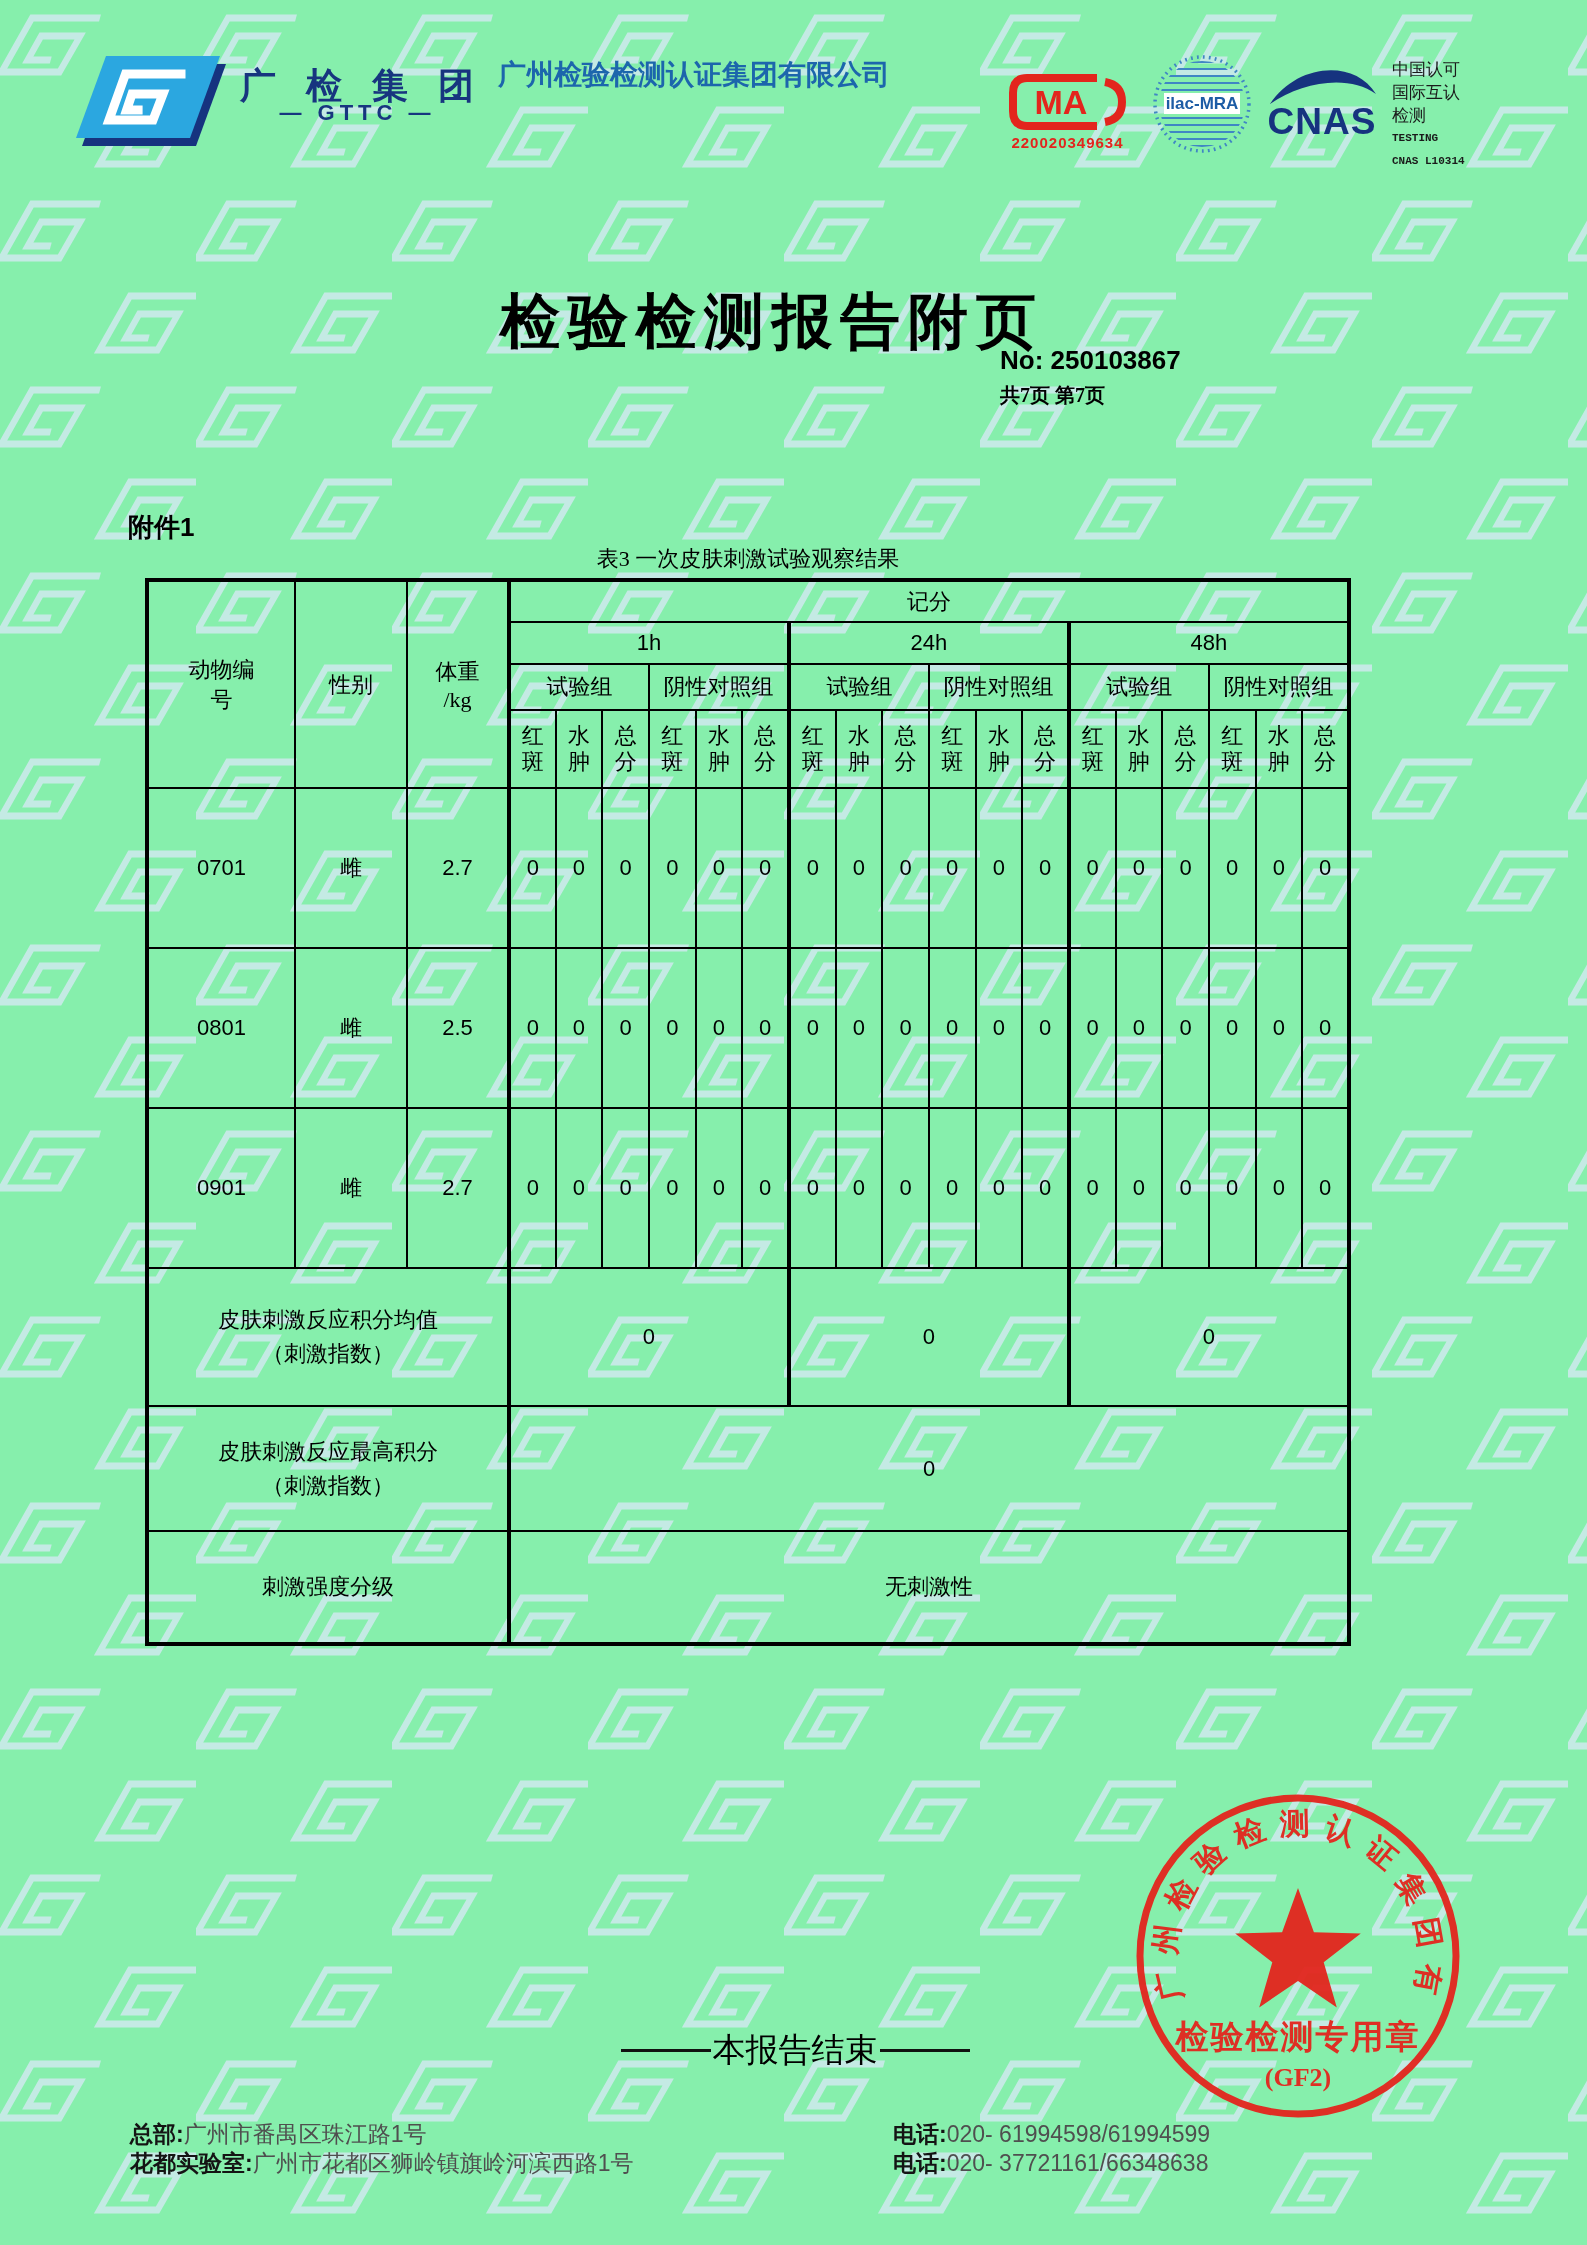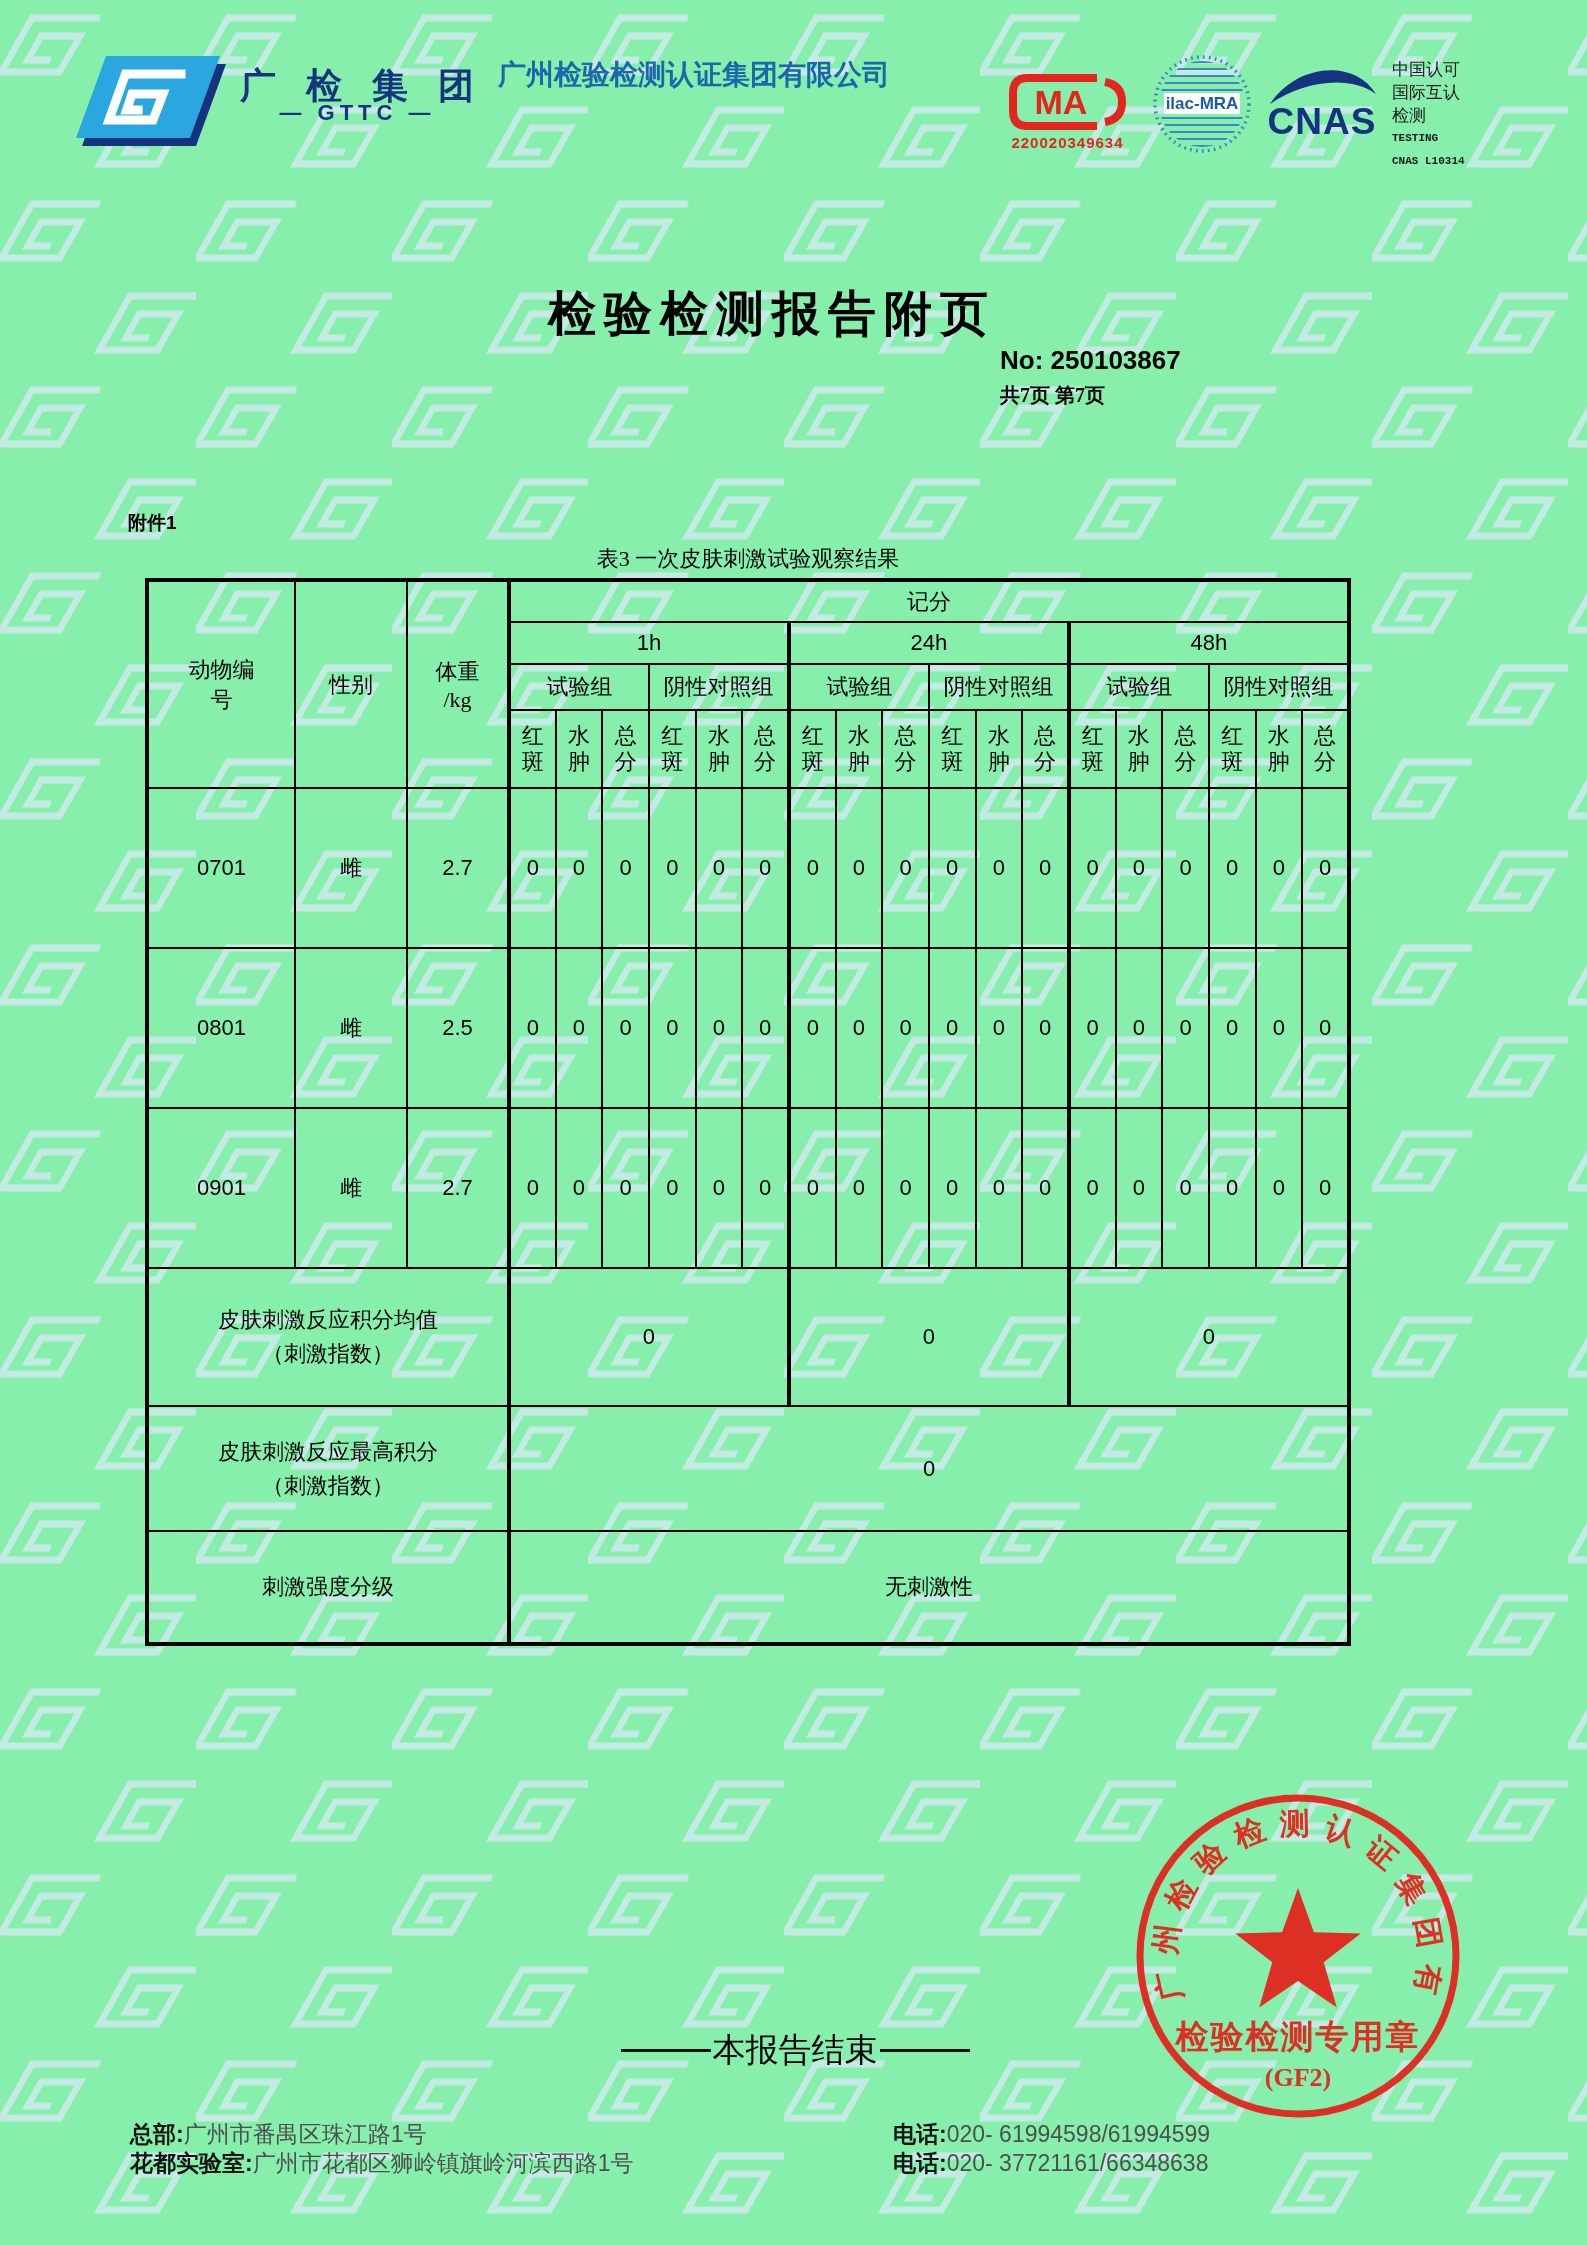--- a/index.html
+++ b/index.html
@@ -14,25 +14,25 @@
   
   .logo-text{left:240px;top:62px;font-size:36px;font-weight:bold;color:#17357f;letter-spacing:10px;}
   .logo-sub{left:240px;top:100px;width:235px;text-align:center;font-size:22px;font-weight:bold;color:#17357f;letter-spacing:5px;}
   .company-name{left:498px;top:56px;font-size:28px;font-weight:bold;color:#1c66ac;}
   .company-lines{left:498px;top:97px;font-size:19px;line-height:23px;color:#1c66ac;font-weight:500;}
   .cma-num{left:1005px;top:134px;width:125px;text-align:center;font-size:15px;font-weight:bold;color:#e3251d;letter-spacing:1px;}
   .accred{left:1392px;top:58px;font-size:17px;line-height:23px;color:#1a1a1a;}
   .accred .en{font-family:Liberation Mono, monospace;font-weight:bold;font-size:11px;}
 
   
-  .doc-title{left:372px;top:282px;width:800px;text-align:center;font-size:48px;font-weight:bold;letter-spacing:8px;color:#000;}
+  .doc-title{left:372px;top:282px;width:800px;text-align:center;font-size:60px;font-weight:bold;letter-spacing:8px;color:#000;}
   .no-block{left:1000px;top:345px;width:305px;text-align:left;}
   .no-line{font-size:26px;font-weight:bold;color:#000;}
   .pages-line{font-size:20px;color:#000;margin-top:6px;padding-right:8px;font-weight:bold;}
-  .attach{left:128px;top:510px;font-size:19px;font-weight:bold;color:#000;}
+  .attach{left:128px;top:510px;font-size:26px;font-weight:bold;color:#000;}
   .tbl-caption{left:145px;top:544px;width:1206px;text-align:center;font-size:22px;color:#000;}
 
   
   .tbl-wrap{left:145px;top:578px;}
   table.report{border-collapse:collapse;table-layout:fixed;width:1206px;border:4px solid #000;background:transparent;}
   table.report th,table.report td{border:2px solid #000;text-align:center;vertical-align:middle;
       padding:0;font-weight:normal;color:#000;font-size:22px;}
   .group-start{border-left:4px solid #000 !important;}
   .th-animal{width:145px;}
   .th-sex{width:110px;}

